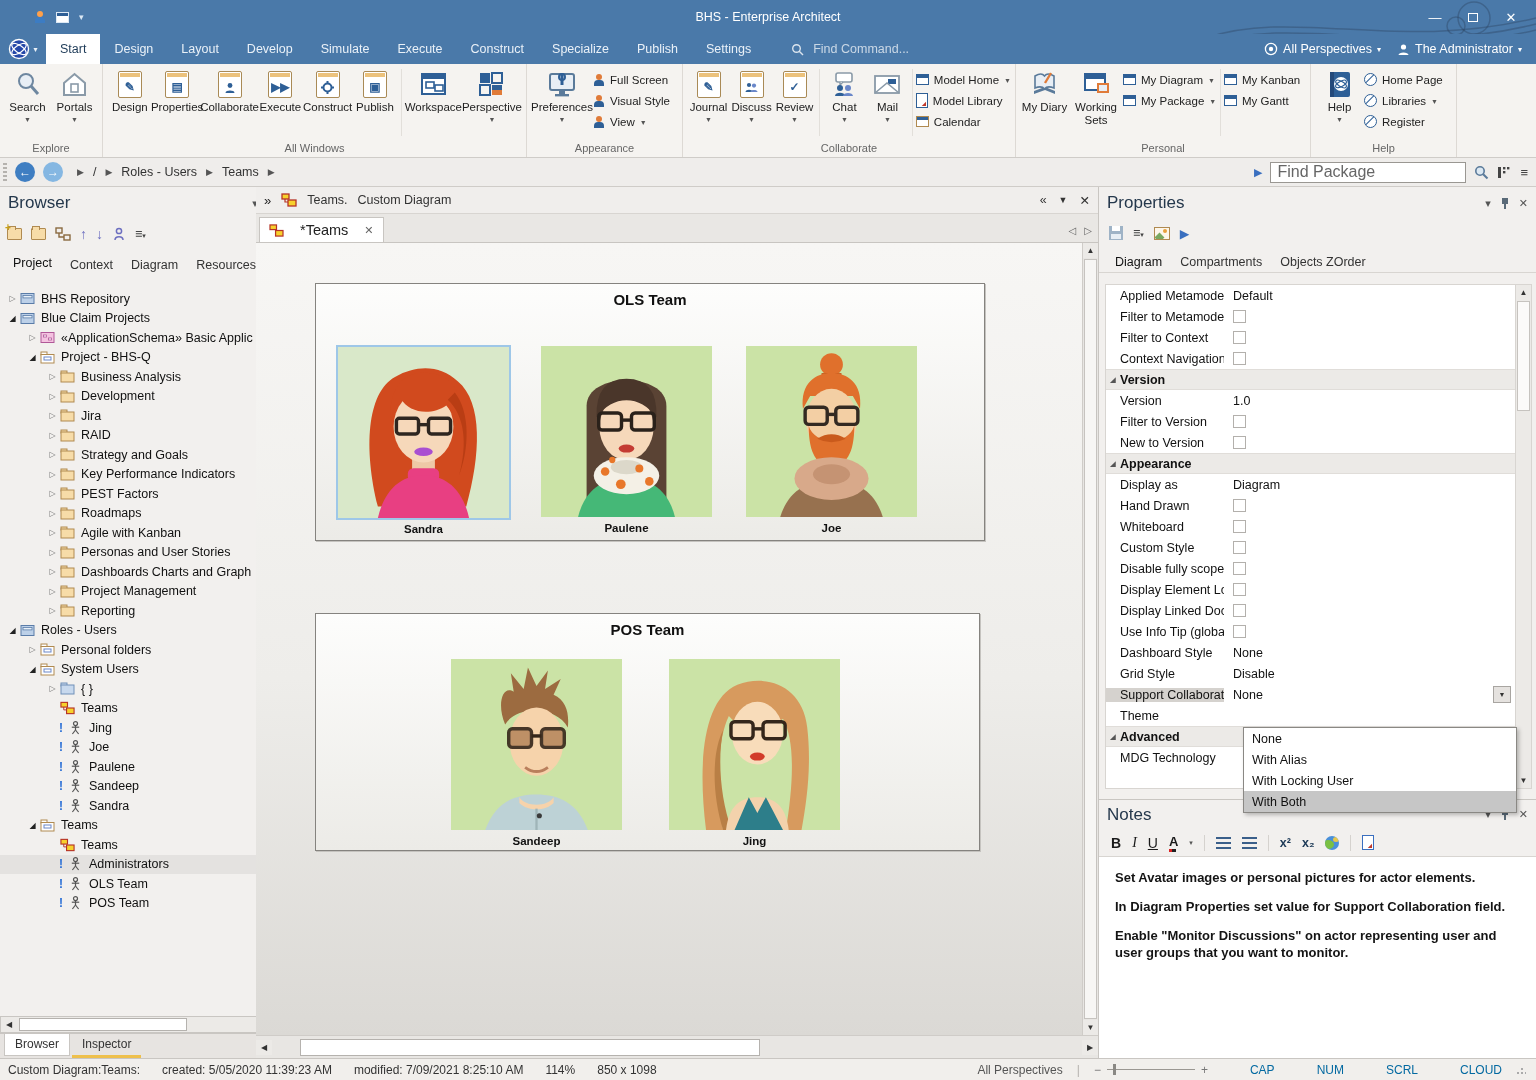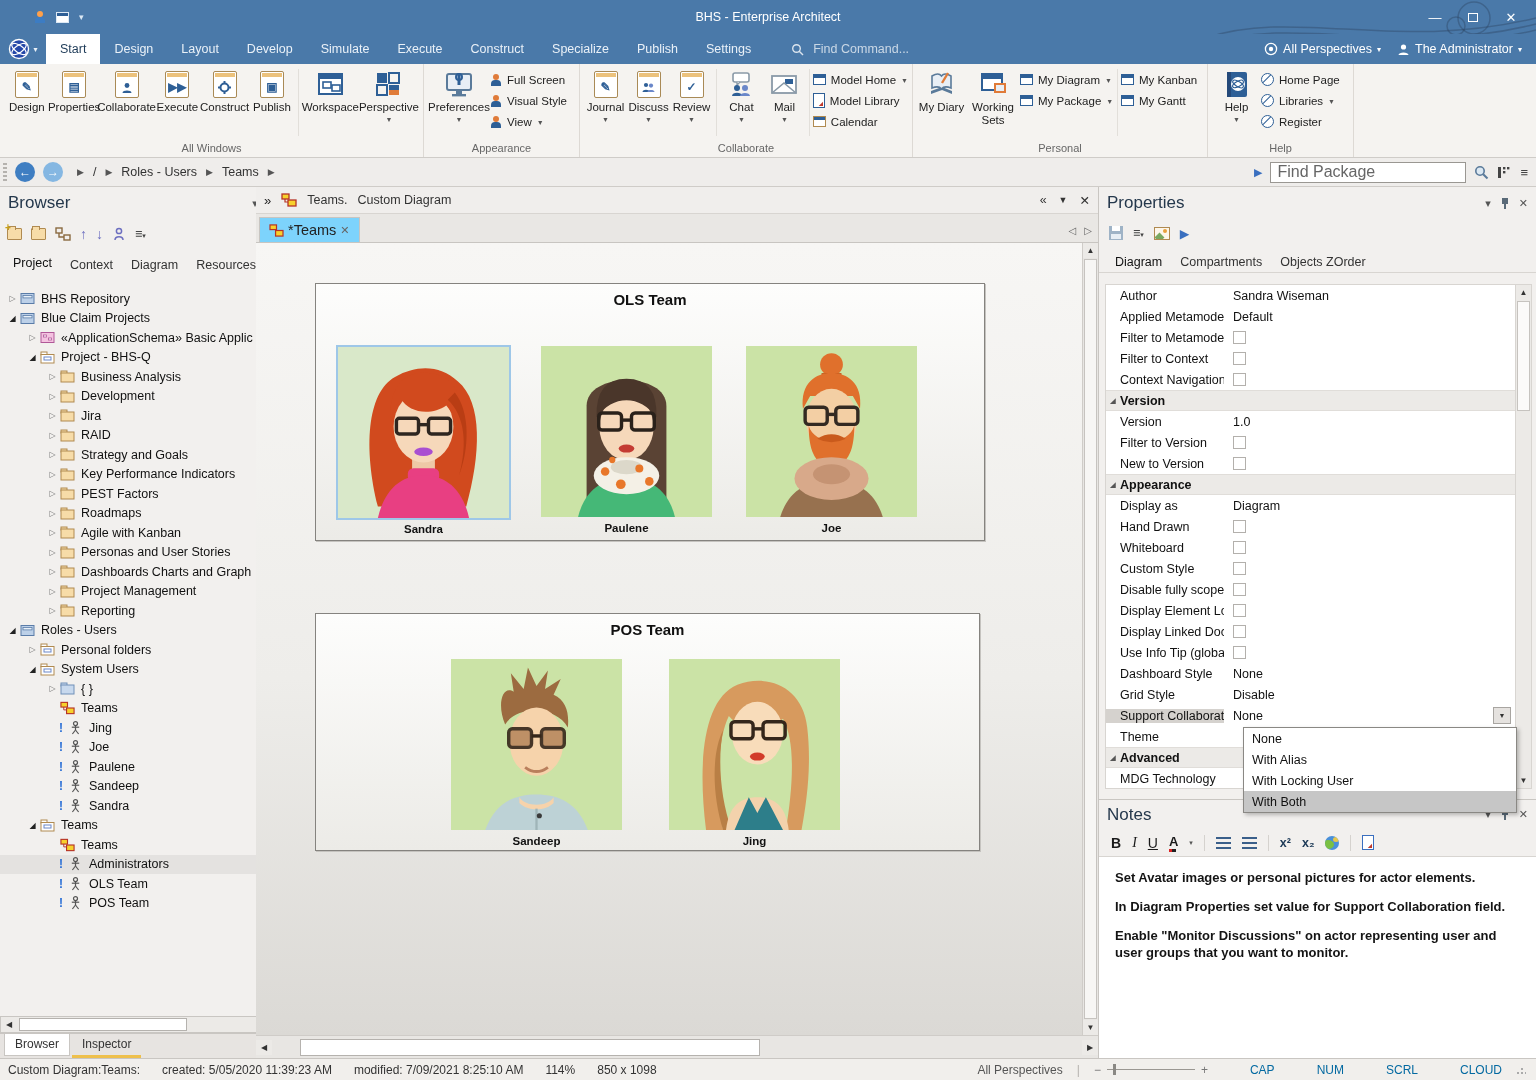--- a/index.html
+++ b/index.html
@@ -99,21 +99,21 @@
   .bbtab{padding:3px 10px 4px 10px;font-size:12px;color:#333;}
   .bbtab.active{background:#fff;border:1px solid #c9c6c2;border-top:none;}
   .bbtab.insp{border-bottom:3px solid #eec04c;}
 
   
   .center{position:absolute;left:256px;top:187px;width:842px;height:871px;background:#e9e7e4;}
   .dochdr{height:27px;background:#f0eeec;border-bottom:1px solid #d8d5d1;display:flex;align-items:center;padding:0 8px;gap:10px;color:#333;}
   .dochdr .chev2{font-size:13px;color:#222;}
   .dochdr .hr{margin-left:auto;display:flex;gap:12px;color:#333;align-items:center;}
   .tabstrip{height:29px;background:#e9e7e4;border-bottom:1px solid #c8c5c1;display:flex;align-items:flex-end;padding-left:3px;position:relative;}
-  .dtab{display:flex;align-items:center;gap:4px;background:#7dd3fc;border:1px solid #c8c5c1;border-bottom:none;padding:4px 9px;font-size:14.5px;color:#222;}
+  .dtab{display:flex;align-items:center;gap:16px;background:#ffffff;border:1px solid #c8c5c1;border-bottom:none;padding:4px 9px;font-size:14.5px;color:#222;}
   .dtab .x{font-size:11px;color:#666;}
   .tabnav{position:absolute;right:6px;bottom:6px;color:#666;font-size:10px;display:flex;gap:8px;}
   .canvas{position:absolute;left:0;top:56px;right:16px;bottom:23px;background:linear-gradient(180deg,#f7f6f4 0%,#eeedea 55%,#dbd9d5 100%);overflow:hidden;}
   .teambox{position:absolute;border:1px solid #85837f;background:linear-gradient(180deg,#fdfdfc,#ecebe7);box-shadow:1px 1px 0 #c5c3bf;}
   .teamtitle{position:absolute;left:0;right:0;top:7px;text-align:center;font-size:15px;font-weight:700;color:#111;}
   .member{position:absolute;width:171px;}
   .member svg{width:171px;height:171px;display:block;}
   .member.selimg svg{outline:2px solid #9ec7e8;}
   .mname{text-align:center;font-size:11.5px;font-weight:700;color:#111;margin-top:5px;}
   .vscroll{position:absolute;right:0;top:56px;width:16px;bottom:23px;background:#e8e6e3;border-left:1px solid #cfccc8;}
@@ -251,20 +251,45 @@
             <path d="M1.5 12 C1.5 8.6 11.5 8.6 11.5 12 Z" fill="#fff"></path>
         </svg>
         <span>The Administrator</span>
           <span class="dd">▾</span>
       </div>
     </div>
   </div>
 
   <div class="ribbon">
 
+    <div class="rgroup" style="width:103px">
+      <div class="ritems">
+        <div class="ritem">
+          <span class="ric">
+            <svg width="26" height="26" viewBox="0 0 26 26">
+                <circle cx="11" cy="10" r="7" fill="#e8eef5" stroke="#6e87a0" stroke-width="2"></circle>
+                <line x1="16" y1="15" x2="23" y2="23" stroke="#6e87a0" stroke-width="3"></line>
+              </svg>
+          </span>
+          <span>Search</span>
+            <span class="dd">▼</span>
+        </div>
+        <div class="ritem">
+          <span class="ric">
+            <svg width="27" height="26" viewBox="0 0 27 26">
+                <path d="M3 12 L13.5 3 L24 12 L24 24 L3 24 Z" fill="#fff" stroke="#8a9aa8" stroke-width="2"></path>
+                <rect x="10" y="13" width="7" height="8" fill="#fff" stroke="#8a9aa8" stroke-width="1.6"></rect>
+              </svg>
+          </span>
+          <span>Portals</span>
+            <span class="dd">▼</span>
+        </div>
+      </div>
+      <div class="glabel">Explore</div>
+    </div>
 
     <div class="rgroup" style="width:424px">
       <div class="ritems">
         <div class="ritem">
           <span class="ric">
               <span class="doc">
                 <span class="g">✎</span>
               </span>
             </span>
           <span>Design</span>
@@ -1180,24 +1205,20 @@
       <span style="color:#3a6fbf;">▶</span>
     </div>
     <div class="ptabs">
       <span class="ptab active">Diagram</span>
       <span class="ptab">Compartments</span>
       <span class="ptab">Objects ZOrder</span>
     </div>
     <div class="grid">
       <div id="prop-rows">
           <div class="prow">
-            <span class="plabel">Author</span>
-            <span class="pv">Sandra Wiseman</span>
-          </div>
-          <div class="prow">
             <span class="plabel">Applied Metamodel</span>
             <span class="pv">Default</span>
           </div>
           <div class="prow">
             <span class="plabel">Filter to Metamodel</span>
             <span class="cb"></span>
           </div>
           <div class="prow">
             <span class="plabel">Filter to Context</span>
             <span class="cb"></span>

